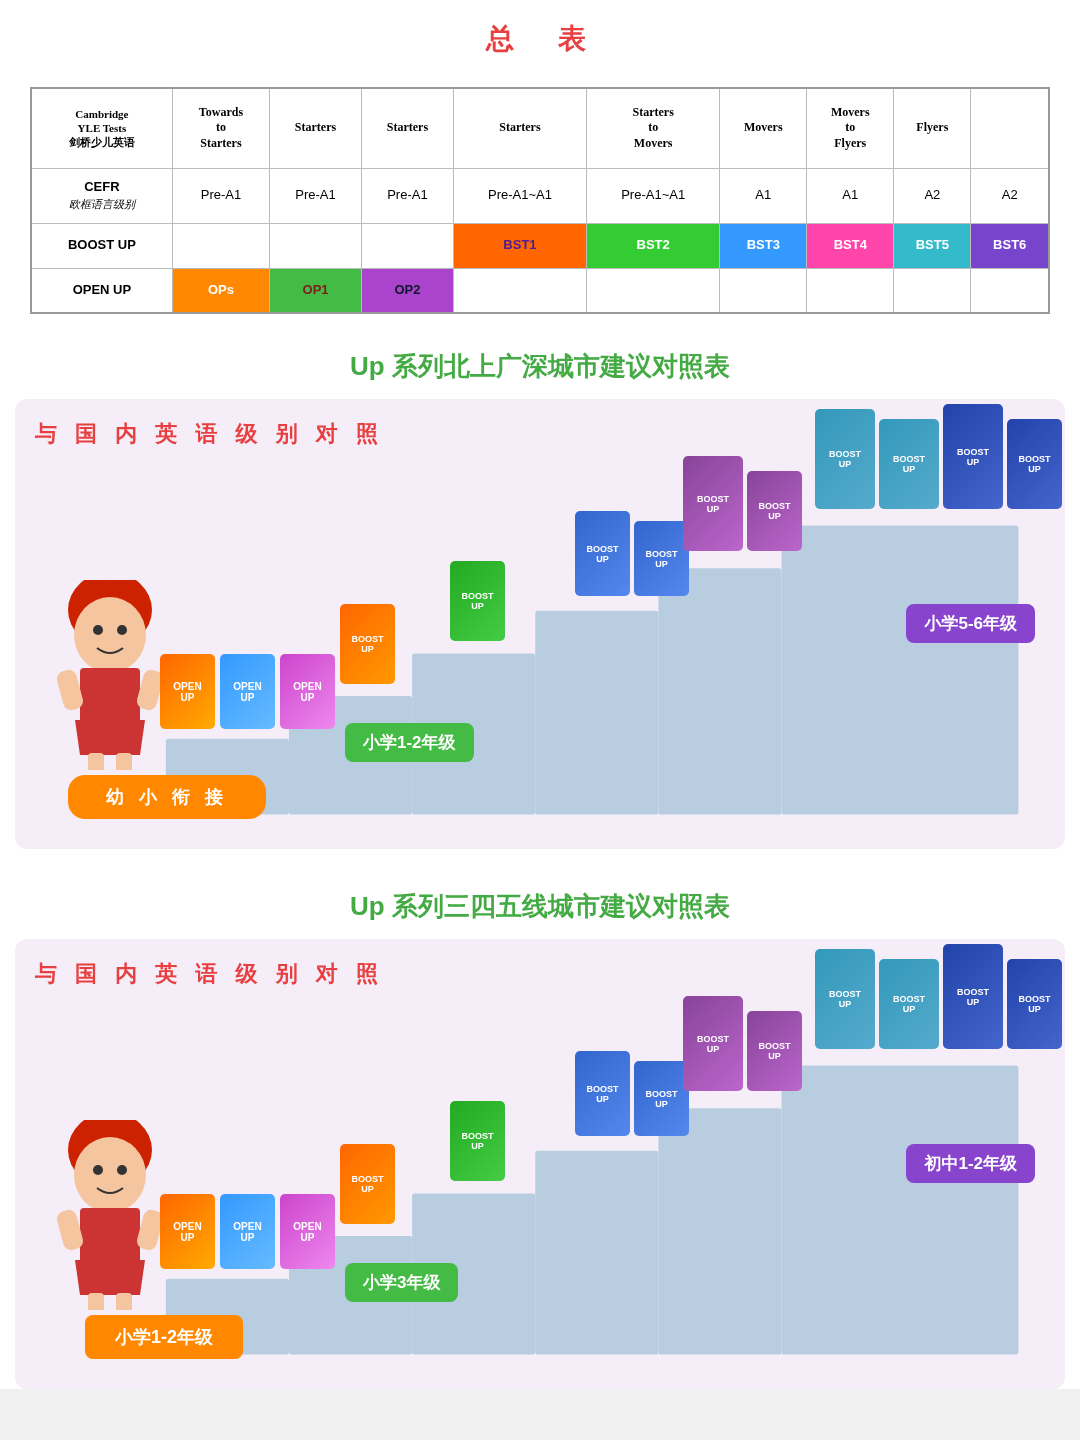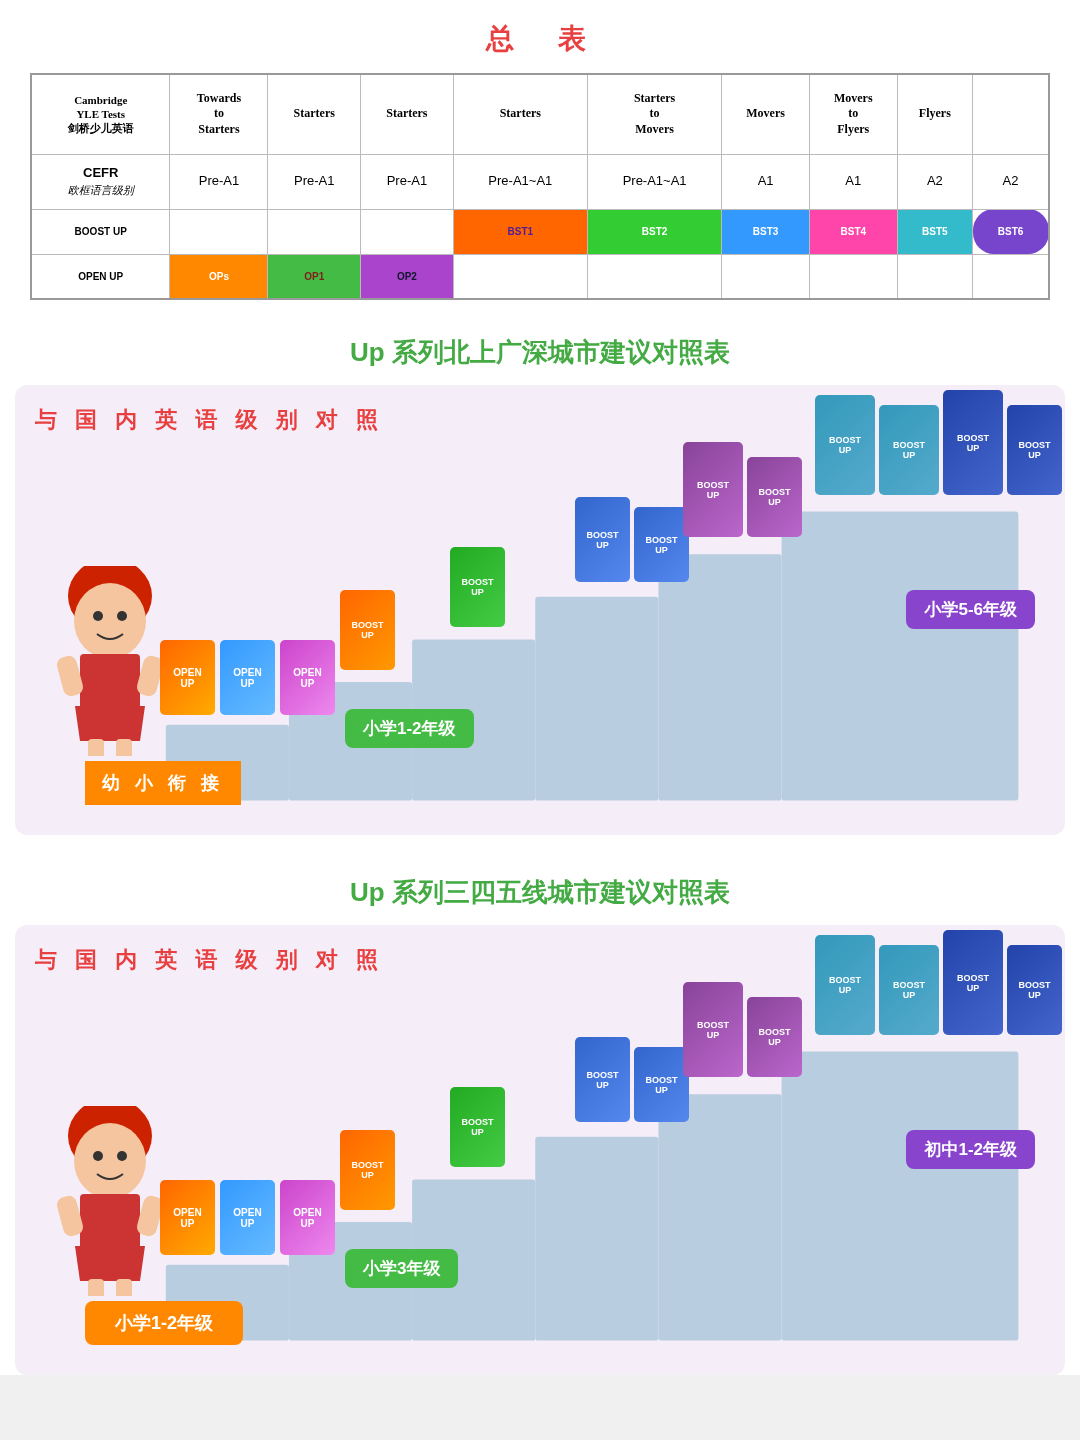--- a/index.html
+++ b/index.html
@@ -19,35 +19,35 @@
     .table-section {
       padding: 20px 30px 10px;
       background: white;
     }
 
     .table-title {
       text-align: center;
       font-size: 28px;
       color: #e84040;
       font-weight: bold;
-      margin-bottom: 15px;
+      margin-bottom: 29px;
       letter-spacing: 8px;
     }
 
     .yle-table {
       width: 100%;
       border-collapse: collapse;
       border: 2px solid #999;
     }
 
     .yle-table th, .yle-table td {
       border: 1px solid #bbb;
       text-align: center;
       padding: 6px 4px;
-      font-size: 10px;
+      font-size: 13px;
       vertical-align: middle;
       line-height: 1.3;
     }
 
     .header-row th {
       background: white;
       font-weight: bold;
       font-size: 12px;
       height: 80px;
       font-family: Liberation Serif, serif;
@@ -68,21 +68,21 @@
     .col-flyers2 { background: #6644cc; color: white; }
 
     .cefr-row td { height: 55px; font-size: 13px; }
 
     .boost-row td { height: 45px; font-weight: bold; }
     .bst1 { background: #ff6600; color: #4c1d95; font-size: 14px; }
     .bst2 { background: #33cc33; color: white; font-size: 14px; }
     .bst3 { background: #3399ff; color: white; font-size: 14px; }
     .bst4 { background: #ff44aa; color: white; font-size: 14px; }
     .bst5 { background: #33bbcc; color: white; font-size: 14px; }
-    .bst6 { background: #7744cc; color: white; font-size: 14px; border-radius: 21px; }
+    .bst6 { background: #7744cc; color: white; font-size: 14px; }
 
     .open-row td { height: 45px; font-weight: bold; }
     .ops { background: #ff8800; color: white; font-size: 14px; }
     .op1 { background: #44bb44; color: #7f1d1d; font-size: 14px; }
     .op2 { background: #aa44cc; color: #0f172a; font-size: 14px; }
     .empty-cell { background: white; }
 
     
     .subtitle {
       text-align: center;
@@ -275,21 +275,21 @@
         <div style="width:60px;height:100px;background:linear-gradient(135deg,#3399bb,#55aacc);border-radius:5px;display:flex;align-items:center;justify-content:center;font-size:9px;font-weight:bold;color:white;text-align:center;">BOOST<br>UP</div>
         <div style="width:60px;height:90px;background:linear-gradient(135deg,#3399bb,#55aacc);border-radius:5px;display:flex;align-items:center;justify-content:center;font-size:9px;font-weight:bold;color:white;text-align:center;">BOOST<br>UP</div>
         <div style="width:60px;height:105px;background:linear-gradient(135deg,#2244aa,#4466cc);border-radius:5px;display:flex;align-items:center;justify-content:center;font-size:9px;font-weight:bold;color:white;text-align:center;">BOOST<br>UP</div>
         <div style="width:55px;height:90px;background:linear-gradient(135deg,#2244aa,#4466cc);border-radius:5px;display:flex;align-items:center;justify-content:center;font-size:9px;font-weight:bold;color:white;text-align:center;">BOOST<br>UP</div>
       </div>
 
       <div style="position:absolute; left:310px; bottom:62px; background:#44bb44; border-radius:8px; padding:8px 18px; font-size:17px; font-weight:bold; color:white;">小学1-2年级</div>
 
       <div style="position:absolute; right:10px; top:140px; background:#8844cc; border-radius:8px; padding:8px 18px; font-size:17px; font-weight:bold; color:white;">小学5-6年级</div>
 
-      <div style="position:absolute; left:50px; bottom:5px; background:#ff8800; border-radius:0; padding:10px 17px; font-size:18px; font-weight:bold; color:white; letter-spacing:5px;">幼 小 衔 接</div>
+      <div style="position:absolute; left:33px; bottom:5px; background:#ff8800; border-radius:17px; padding:10px 38px; font-size:18px; font-weight:bold; color:white; letter-spacing:5px;">幼 小 衔 接</div>
 
     </div>
   </div>
 
   <div style="background:white; padding: 10px 0 5px;">
     <div class="subtitle">Up 系列三四五线城市建议对照表</div>
   </div>
 
   <div class="staircase-section second">
     <div class="section-label">与 国 内 英 语 级 别 对 照</div>

